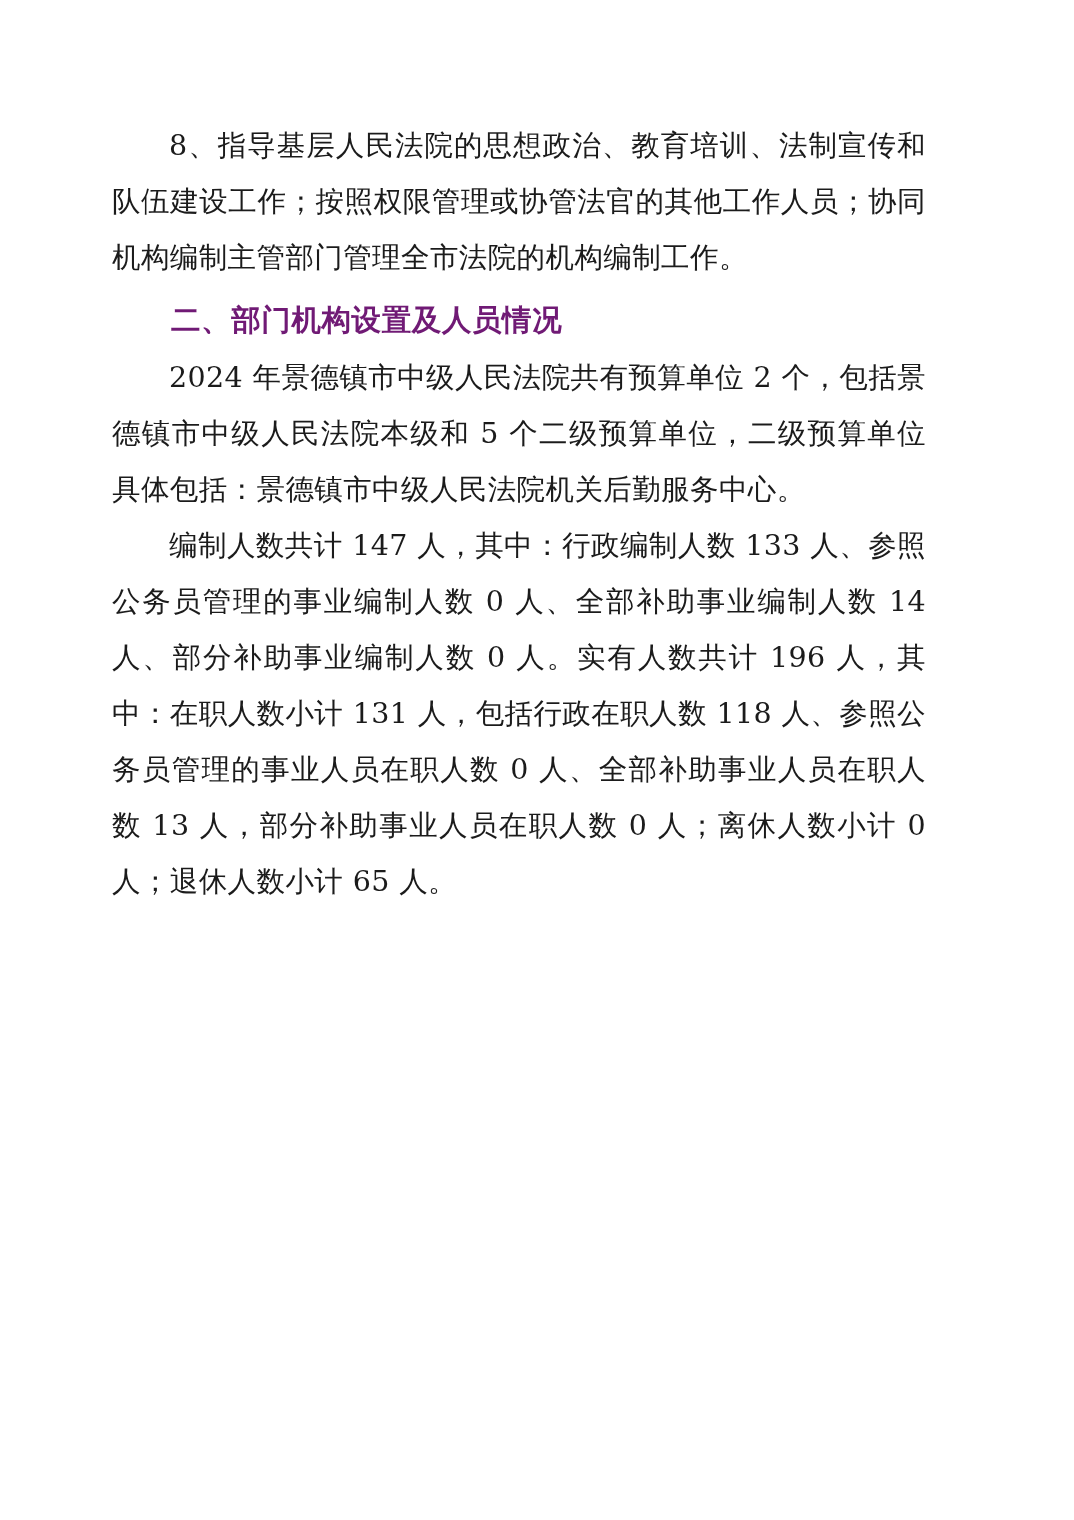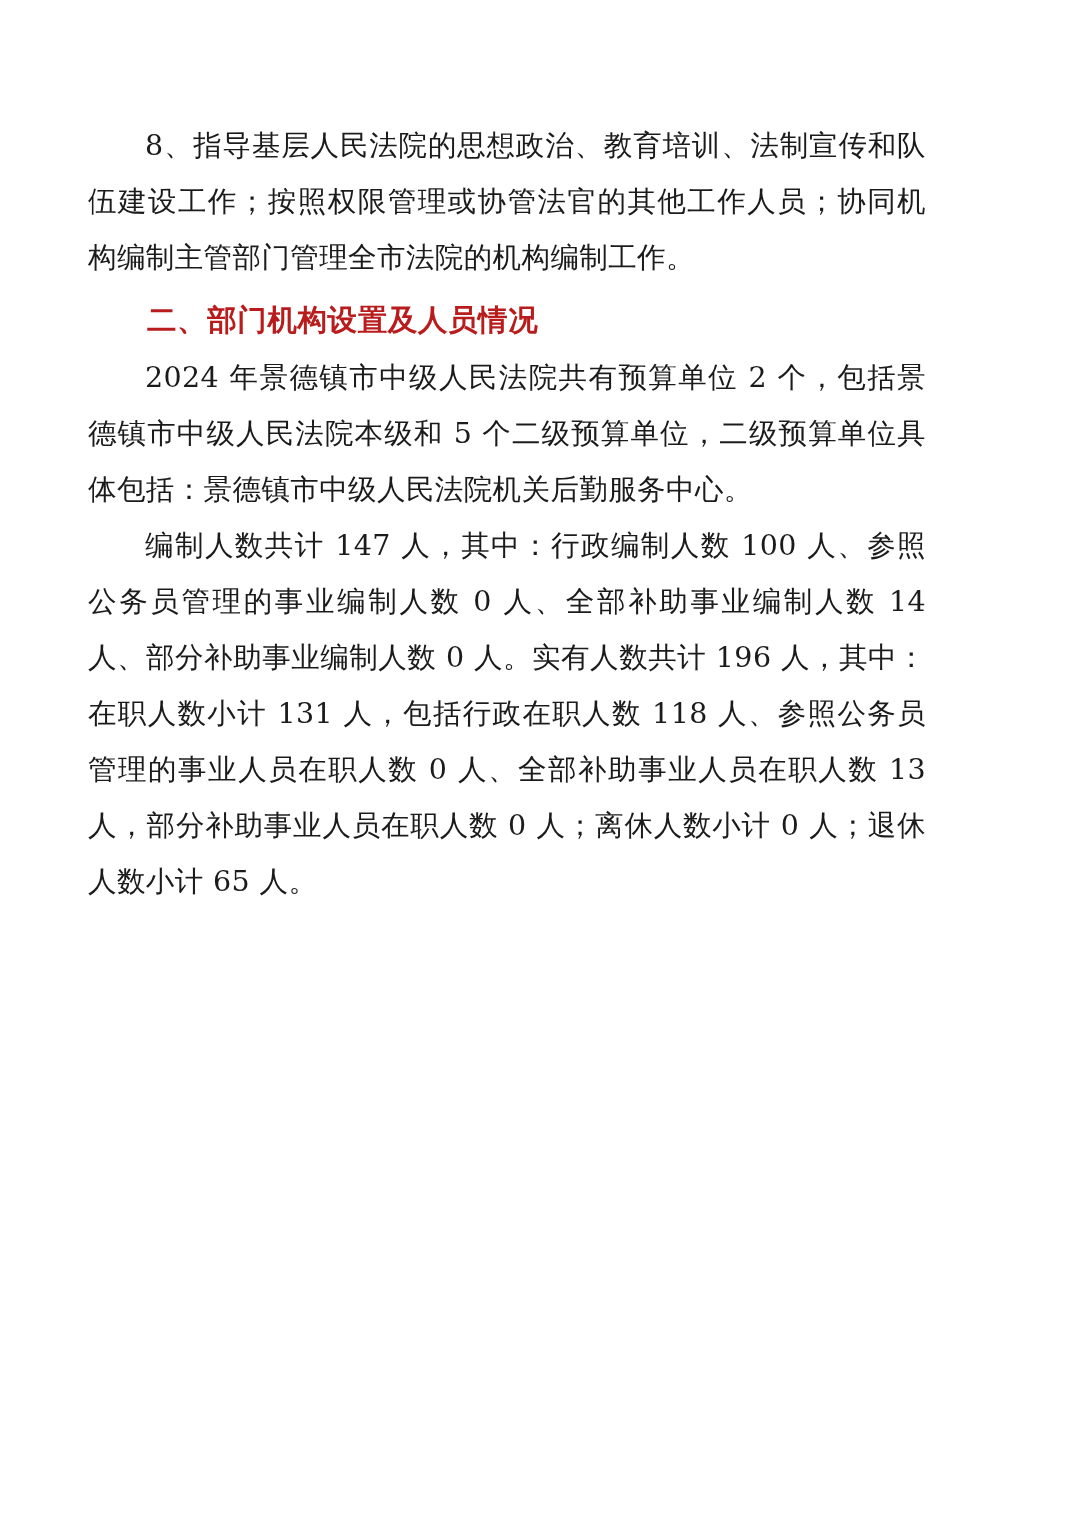--- a/index.html
+++ b/index.html
@@ -12,52 +12,52 @@
     height: 1520px;
     font-family: "DejaVu Serif", "Liberation Serif", serif;
     color: #1c1c1c;
     overflow: hidden;
   }
   .page {
     position: relative;
     width: 1074px;
     height: 1520px;
     box-sizing: border-box;
-    padding: 118px 148px 0 88px;
+    padding: 118px 148px 0 112px;
   }
   .doc-body {
     font-size: 28.5px;
     line-height: 56px;
     text-align: justify;
     text-justify: inter-ideograph;
     letter-spacing: 0.4px;
     color: #1b1b1b;
   }
   .para {
     margin: 0 0 0 0;
     text-indent: 2em;
   }
   .heading {
     font-size: 29.5px;
     line-height: 56px;
     font-weight: bold;
     text-indent: 2em;
     margin: 6px 0 2px 0;
     letter-spacing: 0.6px;
-    color: #b91c1c;
+    color: #701a75;
   }
 </style>
 </head>
 <body>
 
 <div class="page">
   <div class="doc-body">
 
     <p class="para">8、指导基层人民法院的思想政治、教育培训、法制宣传和队伍建设工作；按照权限管理或协管法官的其他工作人员；协同机构编制主管部门管理全市法院的机构编制工作。</p>
 
     <h2 class="heading">二、部门机构设置及人员情况</h2>
 
     <p class="para">2024 年景德镇市中级人民法院共有预算单位 2 个，包括景德镇市中级人民法院本级和 5 个二级预算单位，二级预算单位具体包括：景德镇市中级人民法院机关后勤服务中心。</p>
 
-    <p class="para">编制人数共计 147 人，其中：行政编制人数 100 人、参照公务员管理的事业编制人数 0 人、全部补助事业编制人数 14 人、部分补助事业编制人数 0 人。实有人数共计 196 人，其中：在职人数小计 131 人，包括行政在职人数 118 人、参照公务员管理的事业人员在职人数 0 人、全部补助事业人员在职人数 13 人，部分补助事业人员在职人数 0 人；离休人数小计 0 人；退休人数小计 65 人。</p>
+    <p class="para">编制人数共计 147 人，其中：行政编制人数 133 人、参照公务员管理的事业编制人数 0 人、全部补助事业编制人数 14 人、部分补助事业编制人数 0 人。实有人数共计 196 人，其中：在职人数小计 131 人，包括行政在职人数 118 人、参照公务员管理的事业人员在职人数 0 人、全部补助事业人员在职人数 13 人，部分补助事业人员在职人数 0 人；离休人数小计 0 人；退休人数小计 65 人。</p>
 
   </div>
 </div>
 
 </body></html>

